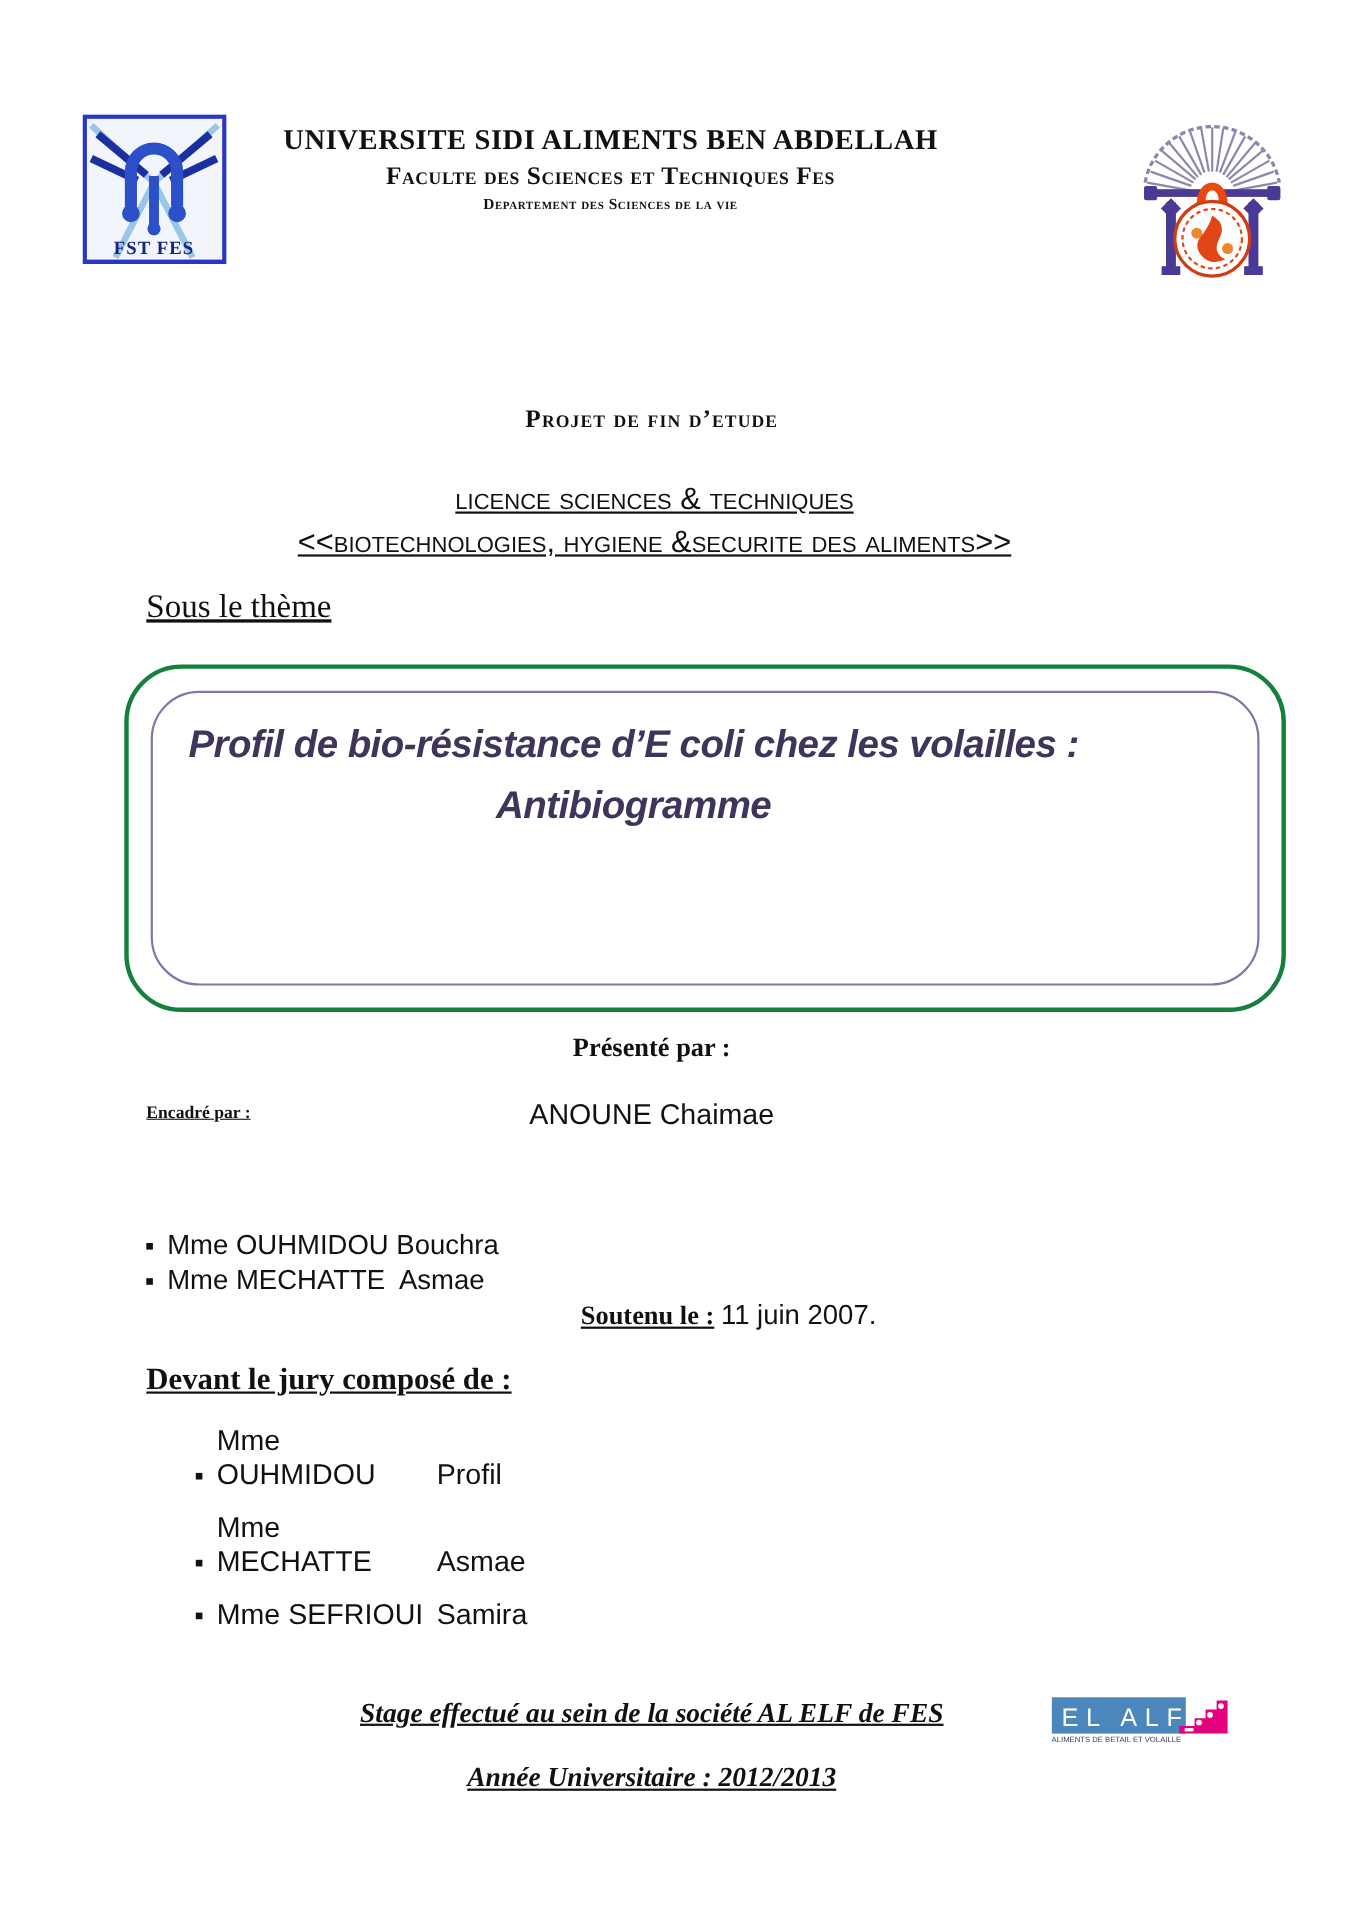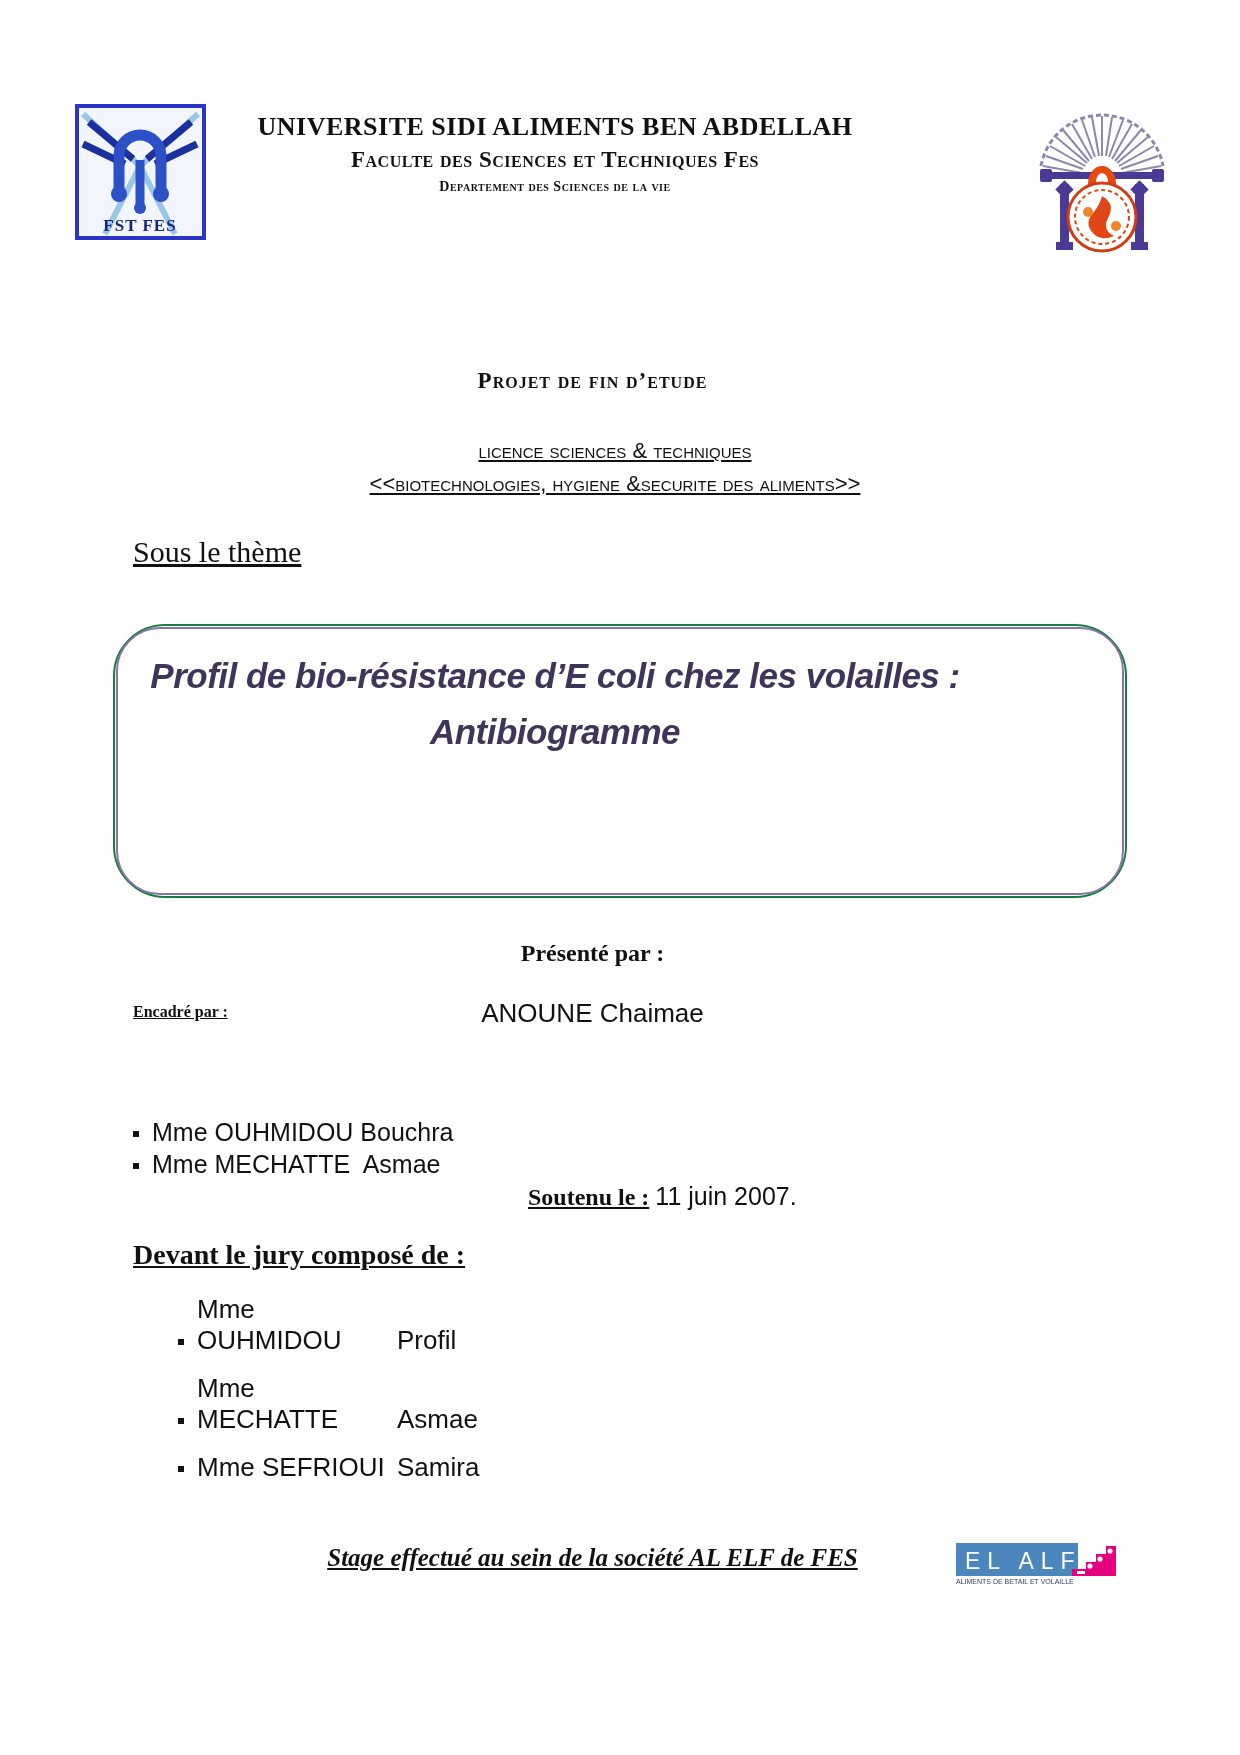--- a/index.html
+++ b/index.html
@@ -11,29 +11,29 @@
   .header-text{position:absolute;left:225px;top:112px;width:660px;text-align:center;}
   .h-line1{font-weight:bold;font-size:26px;letter-spacing:.5px;}
   .h-line2{font-weight:bold;font-size:23px;font-variant:small-caps;margin-top:5px;letter-spacing:.5px;}
   .h-line3{font-weight:bold;font-size:14px;font-variant:small-caps;margin-top:6px;letter-spacing:.5px;}
   .crest{position:absolute;left:1030px;top:84px;width:148px;height:172px;}
 
   
   .projet{position:absolute;left:0;top:368px;width:1185px;text-align:center;
           font-weight:bold;font-size:23px;font-variant:small-caps;letter-spacing:1px;}
   .licence-block{position:absolute;left:0;top:438px;width:1190px;text-align:center;
-          font-family:"Liberation Sans", sans-serif;font-variant:small-caps;font-size:22px;padding-left:20px;}
+          font-family:"Liberation Sans", sans-serif;font-variant:small-caps;font-size:28px;}
   .licence-block .u{text-decoration:underline;}
   .licence-line2{margin-top:7px;}
 
   .sous-theme{position:absolute;left:133px;top:535px;font-size:30px;text-decoration:underline;}
 
   
-  .title-box{position:absolute;left:113px;top:624px;width:1008px;height:268px;
-             border:2px solid #15803d;border-radius:52px;padding:1px;}
+  .title-box{position:absolute;left:113px;top:604px;width:1008px;height:268px;
+             border:4px solid #15803d;border-radius:52px;padding:20px;}
   .title-box-inner{width:100%;height:100%;box-sizing:border-box;border:2px solid #8574a9;
              border-radius:44px;text-align:center;padding-top:26px;padding-right:130px;}
   .box-title{font-family:"Liberation Sans", sans-serif;font-weight:bold;font-style:italic;
              color:#3f3459;font-size:35px;line-height:1.2;letter-spacing:-0.5px;}
   .box-title2{margin-top:14px;}
 
   
   .presente{position:absolute;left:0;top:940px;width:1185px;text-align:center;
             font-weight:bold;font-size:24px;}
   .student{position:absolute;left:0;top:998px;width:1185px;text-align:center;
@@ -185,14 +185,15 @@
     <path d="M116 38 L160 38 L160 8 L150 8 L150 16 L140 16 L140 24 L130 24 L130 31 L116 31 Z" fill="#e5007d"></path>
     <g fill="#ffffff">
       <circle cx="154" cy="13" r="2.6"></circle>
         <circle cx="144" cy="21" r="2.6"></circle>
       <circle cx="134" cy="28" r="2.6"></circle>
         <rect x="121" y="33" width="8" height="3"></rect>
     </g>
     <text x="0" y="46" font-family="Liberation Sans, sans-serif" font-size="7" fill="#2c3e66">ALIMENTS DE BETAIL ET VOLAILLE</text>
   </svg>
 
+  <div class="footer2"><span>Année Universitaire : 2012/2013</span></div>
 
 </div>
 
 </body></html>

